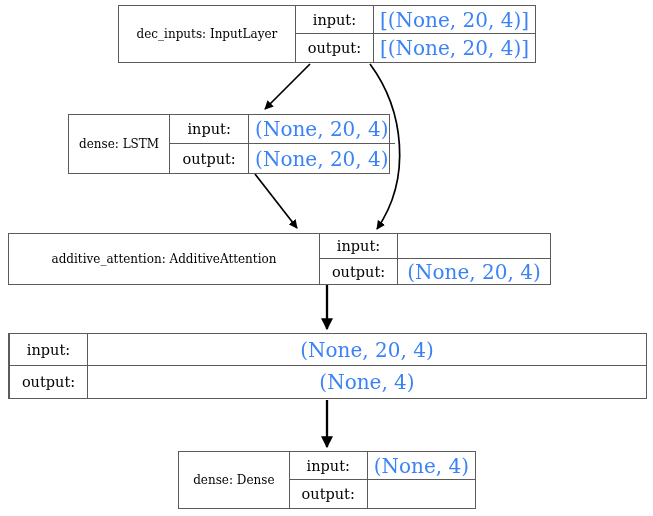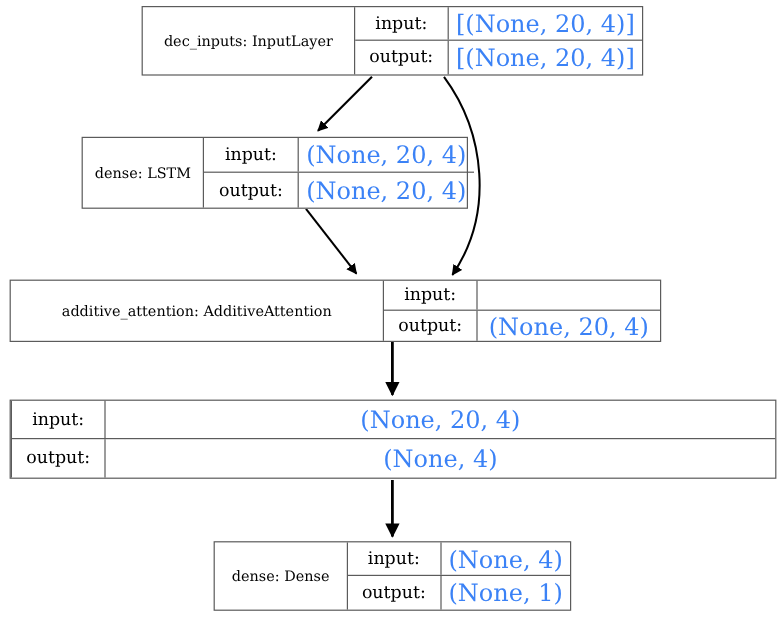--- a/index.html
+++ b/index.html
@@ -161,18 +161,17 @@
 
   <div class="node" style="left:178px; top:451px; width:298px; height:58px;">
     <div class="node-name" style="width:124px;">dense: Dense</div>
     <div class="io-block">
       <div class="io-row first">
         <div class="io-label" style="width:78px;">input:</div>
         <div class="io-shape">(None, 4)</div>
       </div>
       <div class="io-row">
         <div class="io-label" style="width:78px;">output:</div>
-        <div class="io-shape">(None, 1)</div>
       </div>
     </div>
   </div>
 
 </div>
 
 </body></html>

